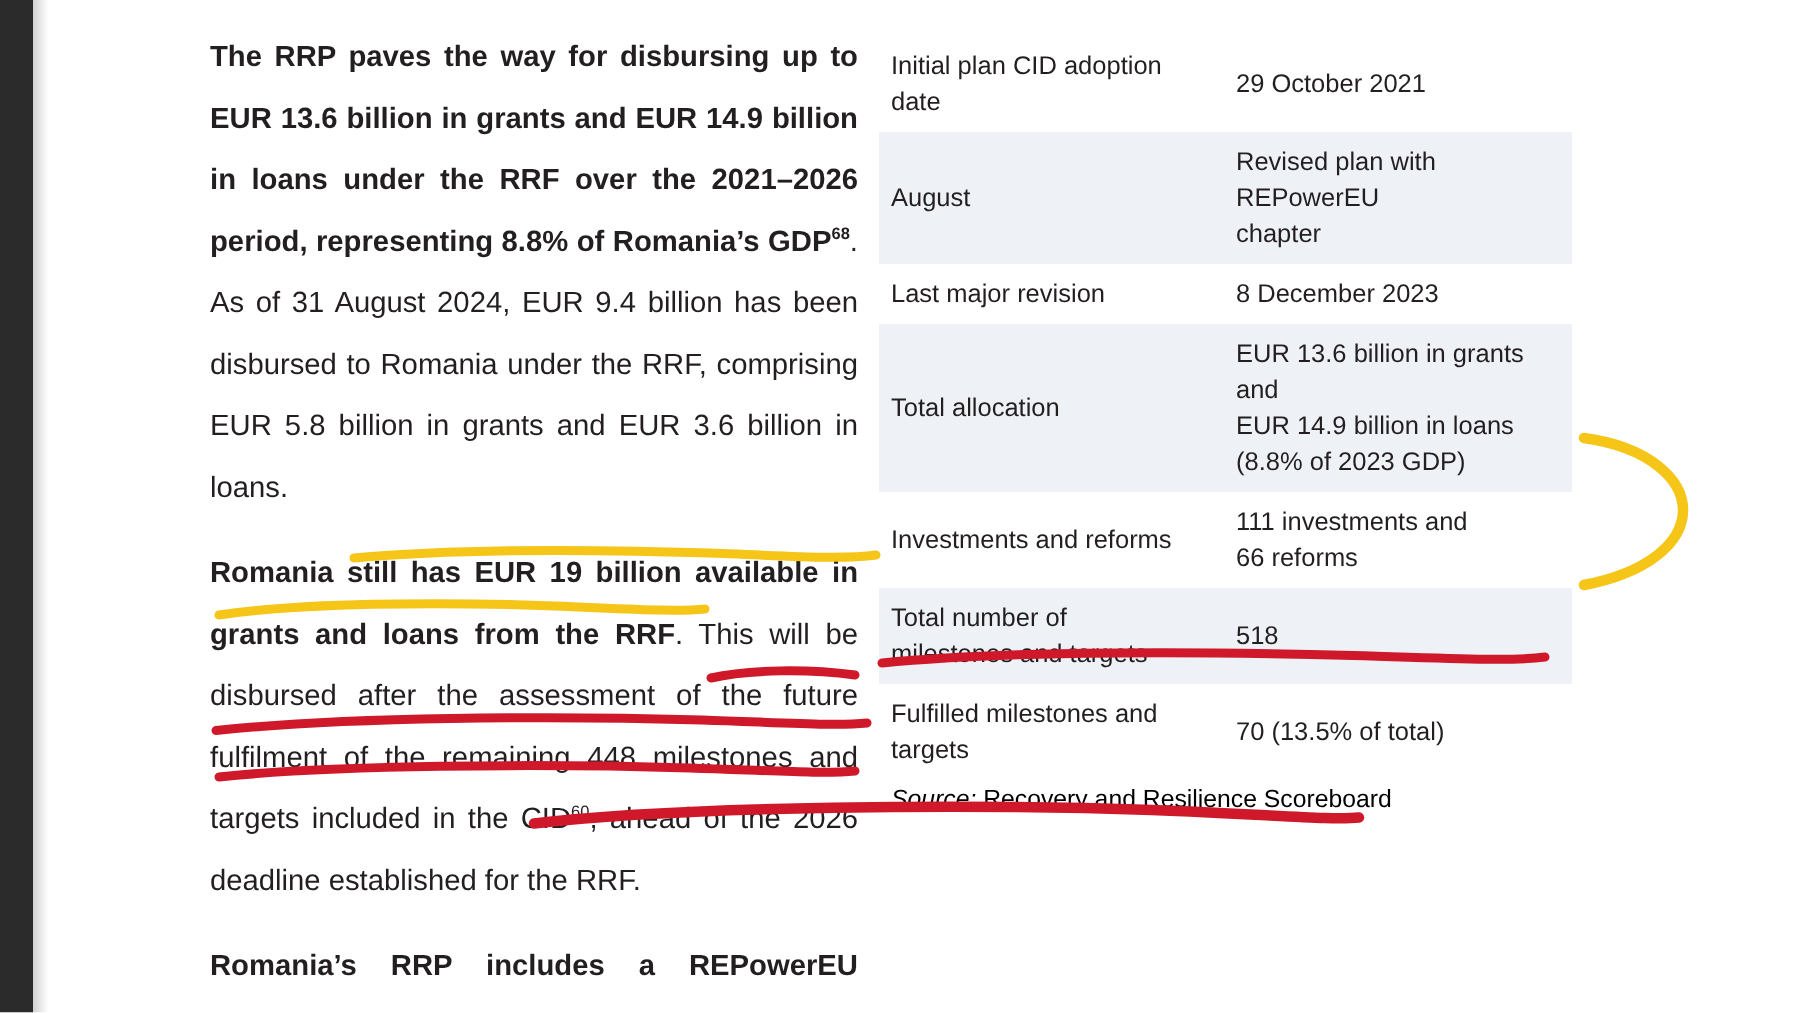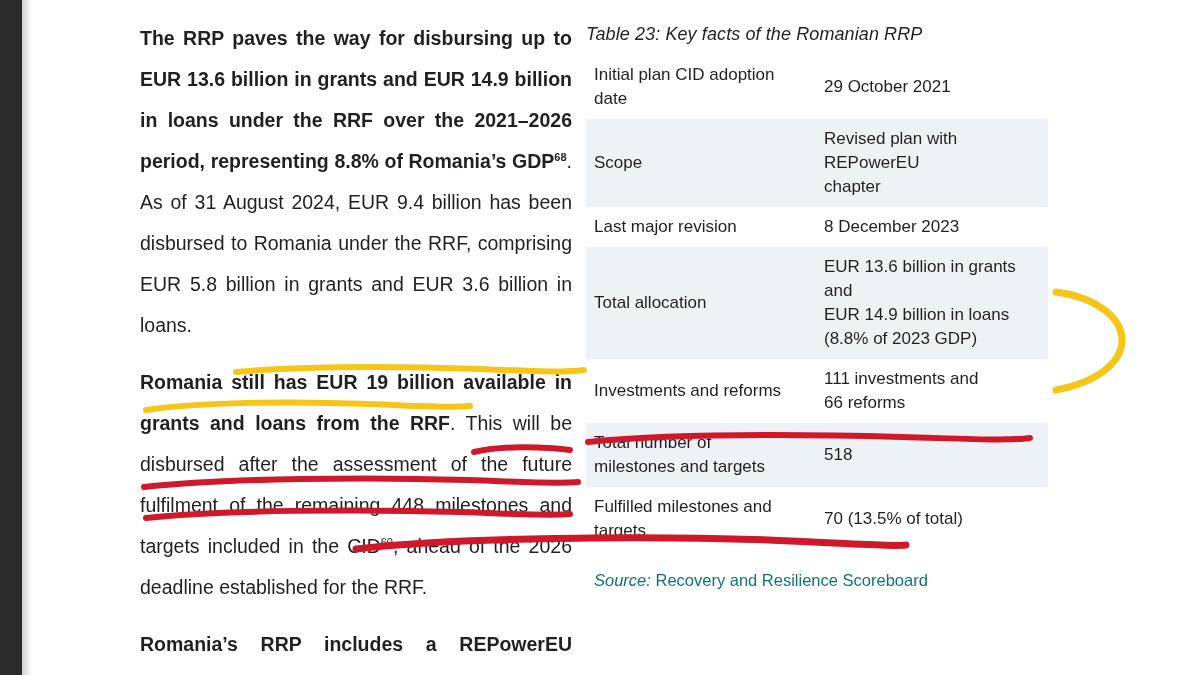--- a/index.html
+++ b/index.html
@@ -92,23 +92,23 @@
   table.facts td.label {
     width: 218px;
     text-align: left;
     padding-left: 8px;
   }
   table.facts td.value {
     padding-right: 6px;
   }
   tr.shaded td { background: #eef2f7; margin-top: 16px; }
   .src {
-    margin-top: 20px;
+    margin-top: 4px;
     font-size: 16.5px;
-    color: #0f766e;
+    color: #000000;
     padding-left: 8px;
   }
   .src .src-lbl { font-style: italic; }
 
   
   .ann {
     position: absolute;
     z-index: 9;
     pointer-events: none;
   }
@@ -126,30 +126,29 @@
 
     <p class="para"><span class="b">The RRP paves the way for disbursing up to EUR 13.6 billion in grants and EUR 14.9 billion in loans under the RRF over the 2021–2026 period, representing 8.8% of Romania’s GDP</span><sup class="b">68</sup><span>. As of 31 August 2024, EUR 9.4 billion has been disbursed to Romania under the RRF, comprising EUR 5.8 billion in grants and EUR 3.6 billion in loans.</span></p>
 
     <p class="para"><span class="b">Romania still has EUR 19 billion available in grants and loans from the RRF</span><span>. This will be disbursed after the assessment of the future fulfilment of the remaining 448 milestones and targets included in the CID</span><sup>60</sup><span>, ahead of the 2026 deadline established for the RRF.</span></p>
 
     <p class="para"><span class="b">Romania’s RRP includes a REPowerEU chapter to phase out its dependency on Russian fossil fuels, diversify its energy supplies and produce more clean energy in the coming years</span></p>
 
   </div>
 
   <div class="table-wrap">
-    <div class="table-caption">Table 23: Key facts of the Romanian RRP</div>
 
     <table class="facts">
       <tbody>
           <tr>
         <td class="label">Initial plan CID adoption date</td>
         <td class="value">29 October 2021</td>
       </tr>
       <tr class="shaded">
-        <td class="label">Scope</td>
+        <td class="label">August</td>
         <td class="value" style="white-space:pre-line">Revised plan with REPowerEU
 chapter</td>
       </tr>
       <tr>
         <td class="label">Last major revision</td>
         <td class="value">8 December 2023</td>
       </tr>
       <tr class="shaded">
         <td class="label">Total allocation</td>
         <td class="value" style="white-space:pre-line">EUR 13.6 billion in grants and

